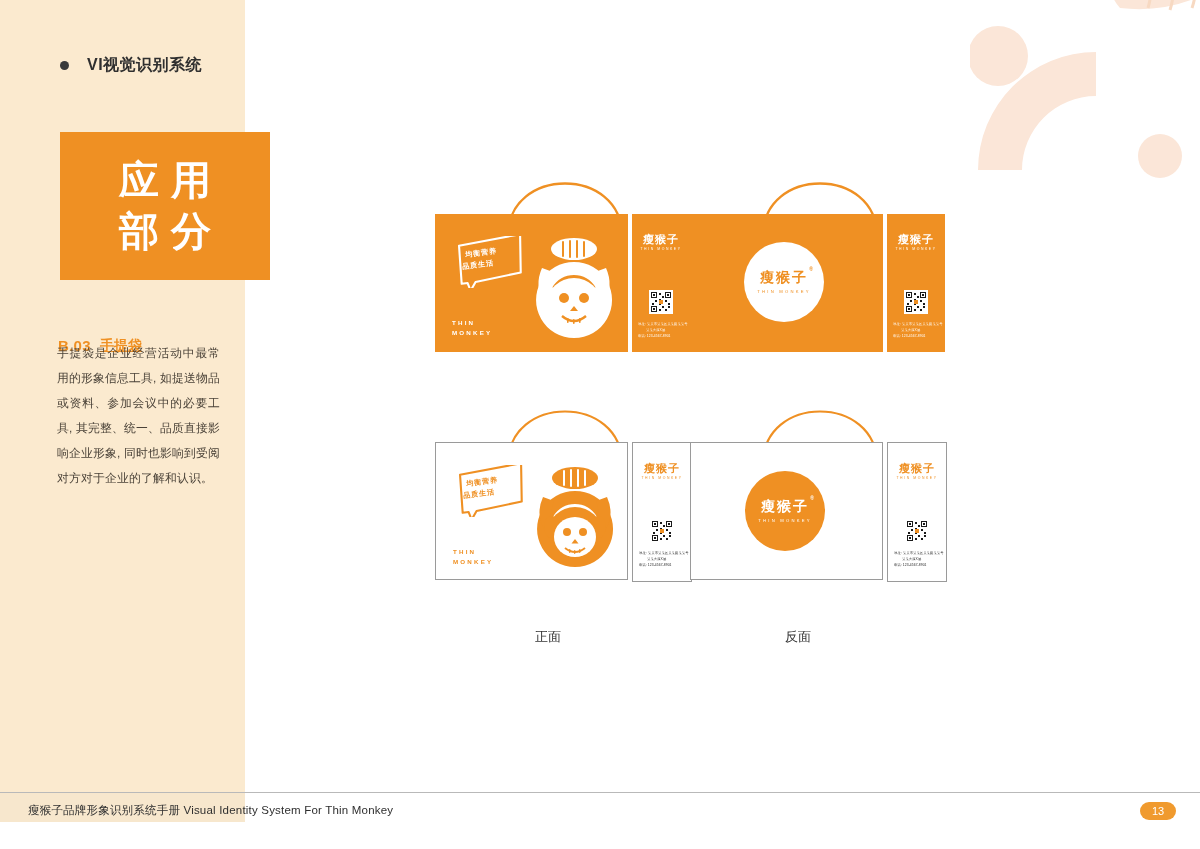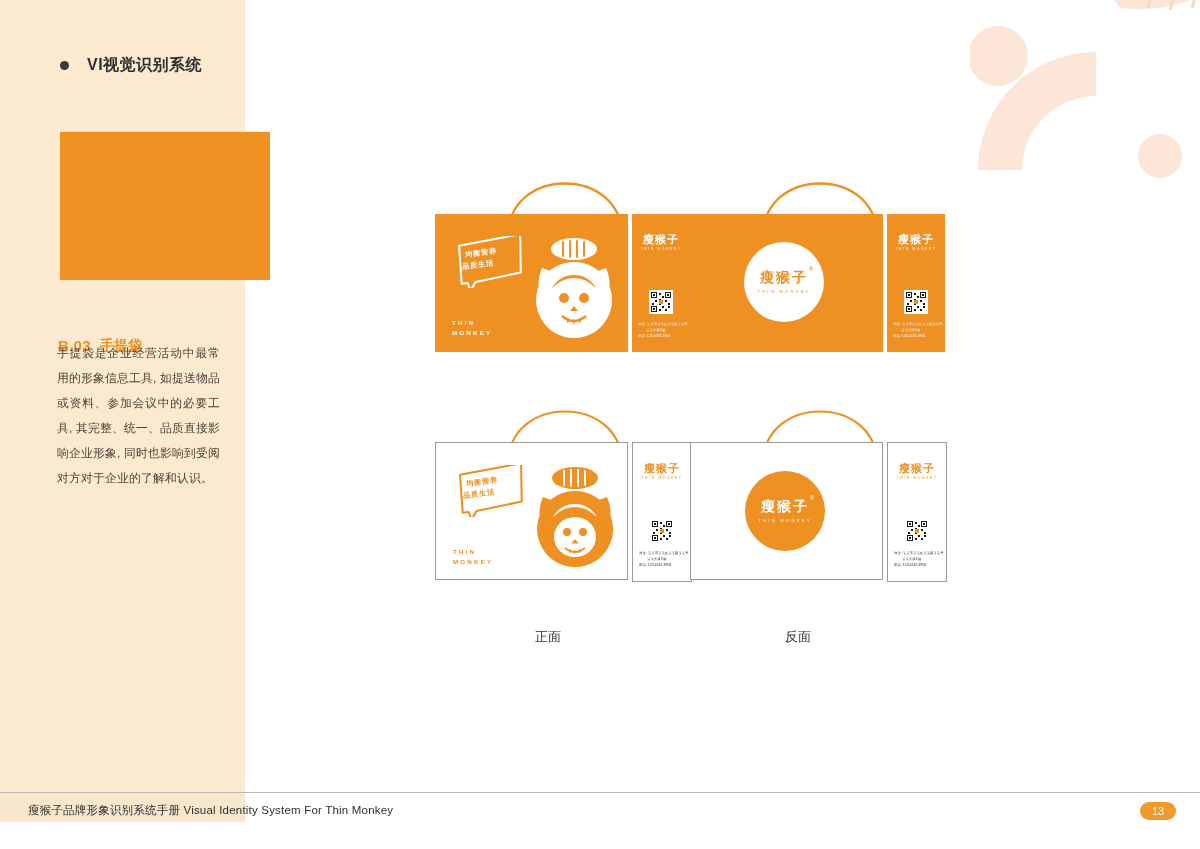--- a/index.html
+++ b/index.html
@@ -113,20 +113,22 @@
 
 <div class="beige-band"></div>
 <div class="beige-foot"></div>
 
 <div class="vi-header">
   <span class="vi-dot"></span>
   <span class="vi-title">VI视觉识别系统</span>
 </div>
 
 <div class="title-block">
+  <div class="title-line">应用</div>
+  <div class="title-line">部分</div>
 </div>
 
 <div class="sec-label">
   <span class="sec-code">B.03</span>
   <span class="sec-name">手提袋</span>
 </div>
 
 <div class="body-copy">手提袋是企业经营活动中最常用的形象信息工具, 如提送物品或资料、参加会议中的必要工具, 其完整、统一、品质直接影响企业形象, 同时也影响到受阅对方对于企业的了解和认识。</div>
 
 <div class="stage">

